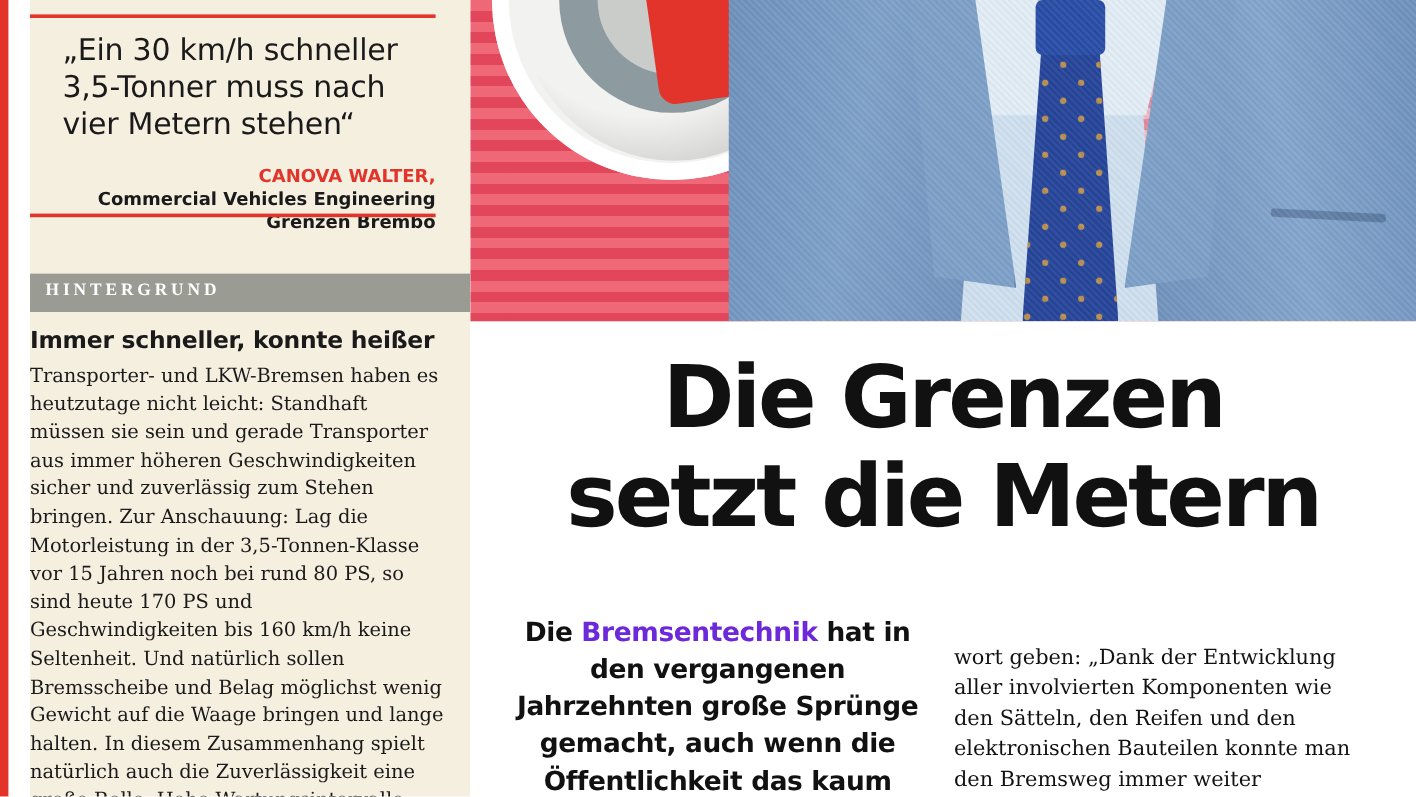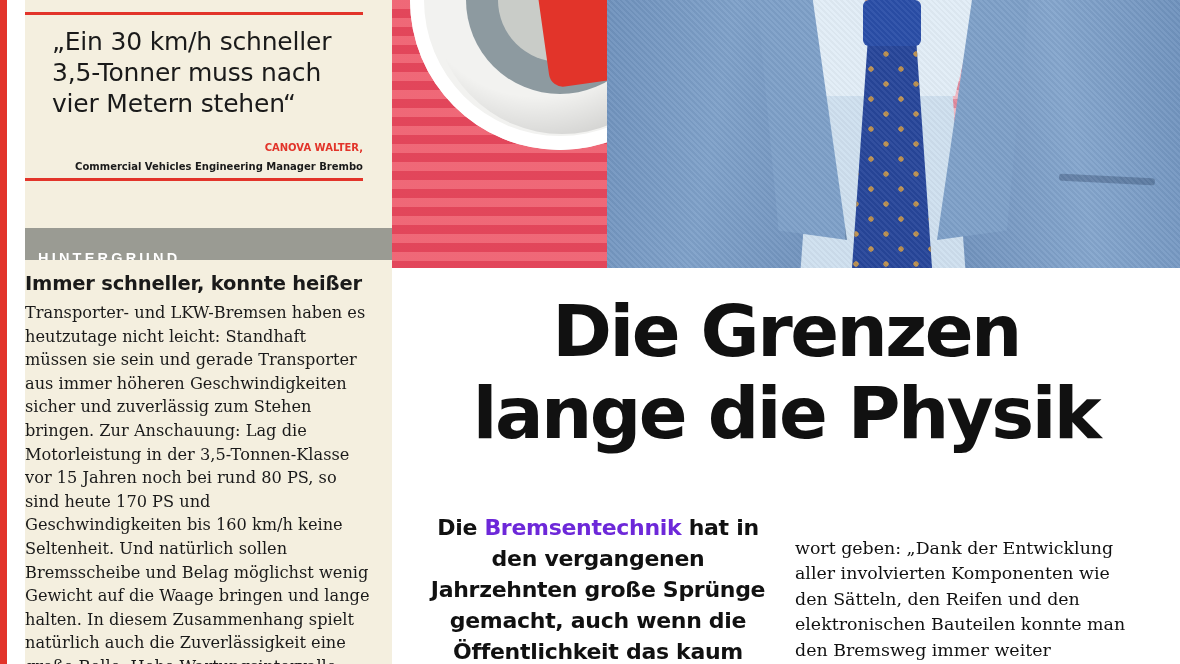--- a/index.html
+++ b/index.html
@@ -56,21 +56,21 @@
     color: #1a1a1a;
     font-weight: 400;
     letter-spacing: -0.2px;
   }
   #quote-attr {
     position: absolute;
     left: 25px; top: 138px;
     width: 338px;
     text-align: right;
     font-family: "DejaVu Sans", sans-serif;
-    font-size: 10px;
+    font-size: 15px;
     line-height: 19px;
     font-weight: 700;
     color: #e2342a;
   }
   #quote-attr .role {
     display: block;
     color: #1a1a1a;
     font-weight: 700;
   }
   #quote-rule-bottom {
@@ -83,26 +83,25 @@
   
   #bg-band {
     position: absolute;
     left: 25px; top: 228px;
     width: 367px; height: 32px;
     background: #9a9b93;
   }
   #bg-band-label {
     position: absolute;
     left: 38px; top: 234px;
-    font-family: Liberation Sans, sans-serif;
+    font-family: Liberation Serif, serif;
     font-size: 14.5px;
     font-weight: 700;
     letter-spacing: 3.2px;
     color: #ffffff;
-    margin-top: 16px;
   }
 
   
   #left-article {
     position: absolute;
     left: 25px; top: 260px;
     width: 367px; height: 404px;
     background: #f4efdf;
   }
   #left-headline {
@@ -349,21 +348,21 @@
 <div id="page">
 
   <div id="left-col">
     <div class="spine"></div>
 
     <div id="quote-box"></div>
     <div id="quote-rule-top"></div>
     <div id="quote-text">„Ein 30 km/h schneller 3,5-Tonner muss nach vier Metern stehen“</div>
     <div id="quote-attr">
       <span>CANOVA WALTER,</span>
-      <span class="role">Commercial Vehicles Engineering Manager Brembo</span>
+      <span class="role">Commercial Vehicles Engineering Grenzen Brembo</span>
     </div>
     <div id="quote-rule-bottom"></div>
 
     <div id="bg-band"></div>
     <div id="bg-band-label">HINTERGRUND</div>
 
     <div id="left-article"></div>
     <div id="left-headline">Immer schneller, konnte heißer</div>
     <div id="left-body">Transporter- und LKW-Bremsen haben es heutzutage nicht leicht: Standhaft müssen sie sein und gerade Transporter aus immer höheren Geschwindigkeiten sicher und zuverlässig zum Stehen bringen. Zur Anschauung: Lag die Motorleistung in der 3,5-Tonnen-Klasse vor 15 Jahren noch bei rund 80 PS, so sind heute 170 PS und Geschwindigkeiten bis 160 km/h keine Seltenheit. Und natürlich sollen Bremsscheibe und Belag möglichst wenig Gewicht auf die Waage bringen und lange halten. In diesem Zusammenhang spielt natürlich auch die Zuverlässigkeit eine große Rolle. Hohe Wartungsintervalle sind für Nutzfahrzeughersteller ein wichtiges Verkaufsargument. So kommen die Fahrzeuge in langen Zeitabständen in die Werkstatt, zwischen denen niemand einen prüfenden Blick auf den Zustand von Bremsscheibe</div>
   </div>
@@ -391,21 +390,21 @@
       <div class="lapel-r"></div>
       <div class="pocket"></div>
       <div class="jacket-texture"></div>
     </div>
   </div>
 
   <div id="right-main"></div>
 
   <div id="main-headline">
     <div>Die Grenzen</div>
-    <div>lange die Physik</div>
+    <div>setzt die Metern</div>
   </div>
 
   <div id="lead">
     <span>Die </span><span class="hl">Bremsentechnik</span><span> hat in den vergangenen Jahrzehnten große Sprünge gemacht, auch wenn die Öffentlichkeit das kaum bemerkt hat. Brembo-</span>
   </div>
 
   <div id="right-col-text">wort geben: „Dank der Entwicklung aller involvierten Komponenten wie den Sätteln, den Reifen und den elektronischen Bauteilen konnte man den Bremsweg immer weiter reduzieren.  Bei 100 km/h brauchte man</div>
 
 </div>
 

